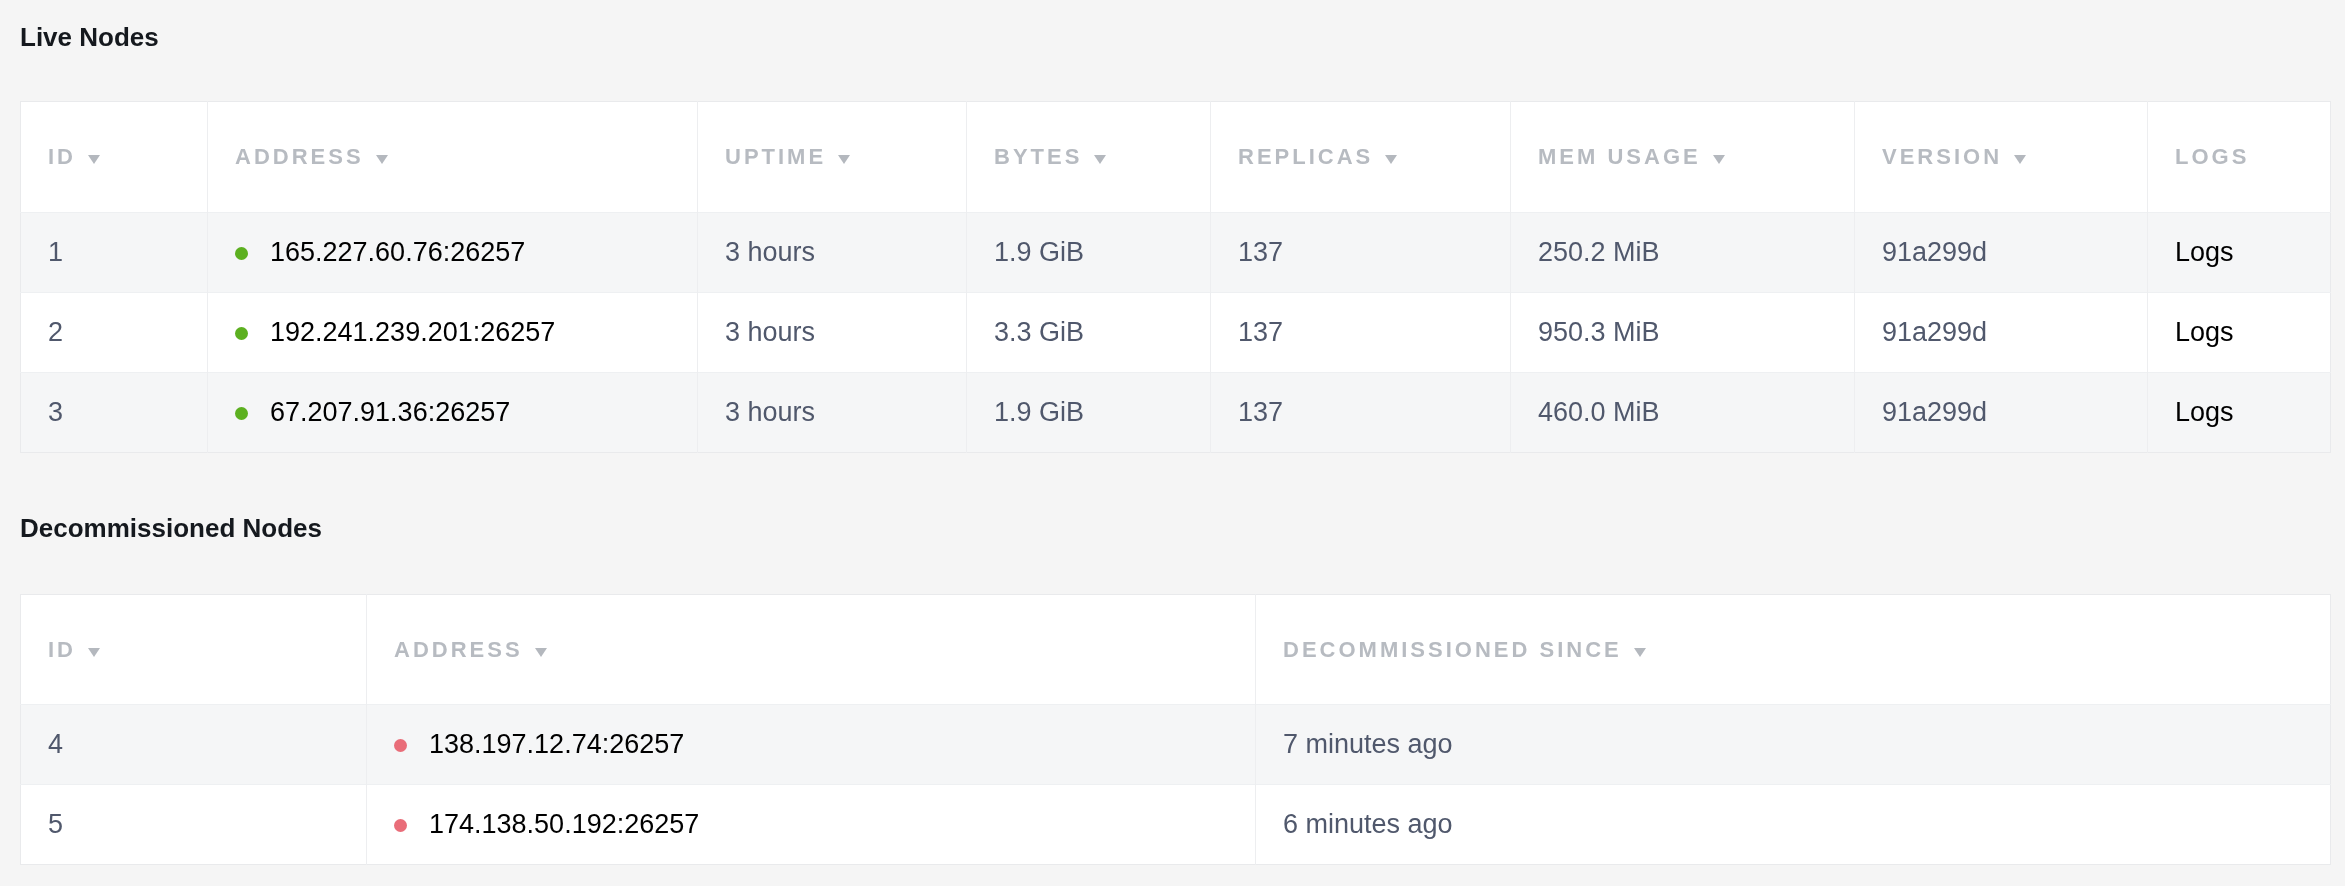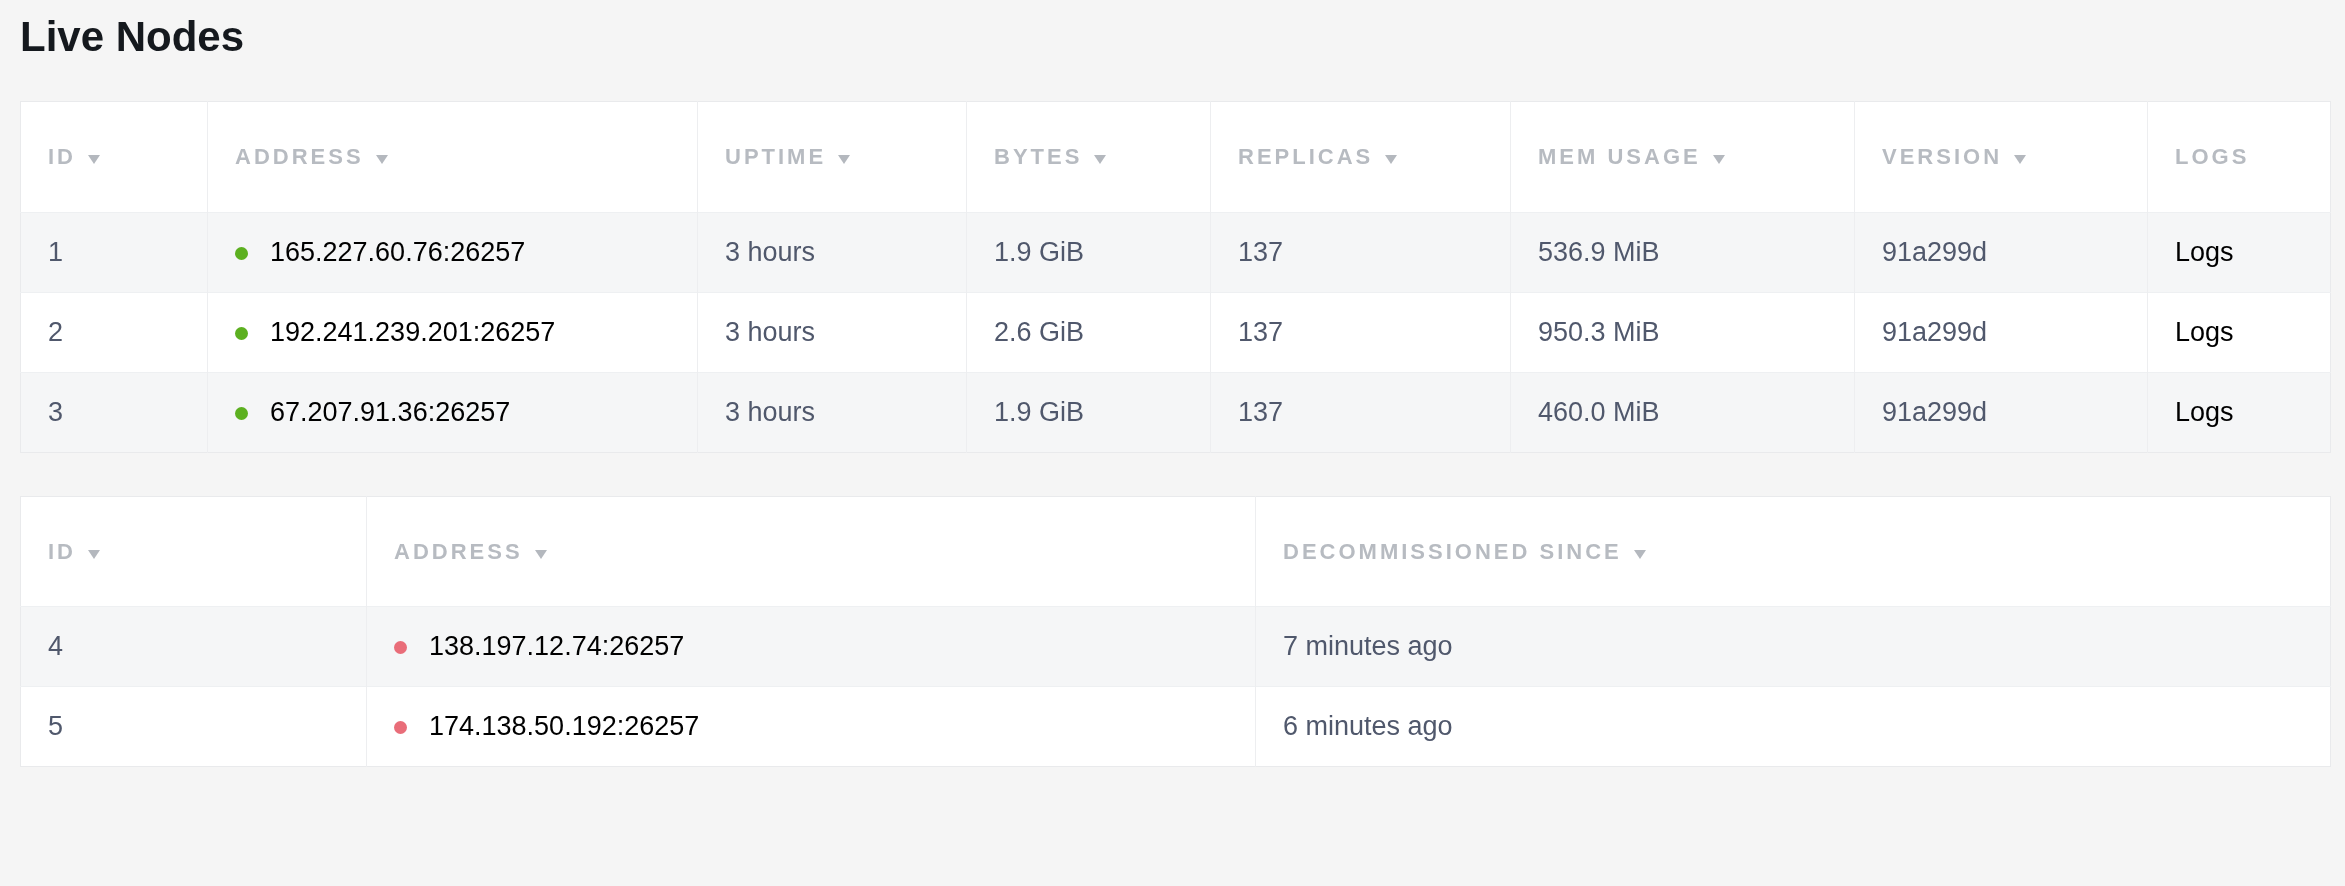--- a/index.html
+++ b/index.html
@@ -4,21 +4,21 @@
 <style>
   html,body{margin:0;padding:0;}
   body{
     width:2345px;height:886px;overflow:hidden;
     background:#f5f5f5;
     font-family:"Liberation Sans", sans-serif;
     -webkit-font-smoothing:antialiased;
   }
   .page{box-sizing:border-box;width:2345px;height:886px;padding:14px 15px 0 20px;}
   h2.section-title{
-    margin:0;font-size:42px;line-height:46px;font-weight:bold;
+    margin:0;font-size:26px;line-height:46px;font-weight:bold;
     color:#15191e;letter-spacing:0;
   }
   table.nodes{
     border-collapse:collapse;table-layout:fixed;
     width:2310px;background:#ffffff;
     border:1px solid #e9eaec;
   }
   #live-table{margin-top:41px;}
   #decom-title{margin-top:52px;}
   #decom-table{margin-top:43px;}
@@ -80,47 +80,48 @@
         <th><span>LOGS</span></th>
       </tr>
     </thead>
     <tbody>
       <tr class="stripe">
         <td>1</td>
         <td><span class="dot dot-live"></span><a class="link">165.227.60.76:26257</a></td>
         <td>3 hours</td>
         <td>1.9 GiB</td>
         <td>137</td>
-        <td>536.9 MiB</td>
+        <td>250.2 MiB</td>
         <td>91a299d</td>
         <td><a class="link">Logs</a></td>
       </tr>
       <tr>
         <td>2</td>
         <td><span class="dot dot-live"></span><a class="link">192.241.239.201:26257</a></td>
         <td>3 hours</td>
-        <td>2.6 GiB</td>
+        <td>3.3 GiB</td>
         <td>137</td>
         <td>950.3 MiB</td>
         <td>91a299d</td>
         <td><a class="link">Logs</a></td>
       </tr>
       <tr class="stripe">
         <td>3</td>
         <td><span class="dot dot-live"></span><a class="link">67.207.91.36:26257</a></td>
         <td>3 hours</td>
         <td>1.9 GiB</td>
         <td>137</td>
         <td>460.0 MiB</td>
         <td>91a299d</td>
         <td><a class="link">Logs</a></td>
       </tr>
     </tbody>
   </table>
 
+  <h2 class="section-title" id="decom-title">Decommissioned Nodes</h2>
 
   <table class="nodes" id="decom-table">
     <colgroup>
       <col style="width:346px">
         <col style="width:889px">
         <col style="width:1075px">
     </colgroup>
     <thead>
       <tr>
         <th><span>ID</span><span class="sort-arrow"></span></th>

